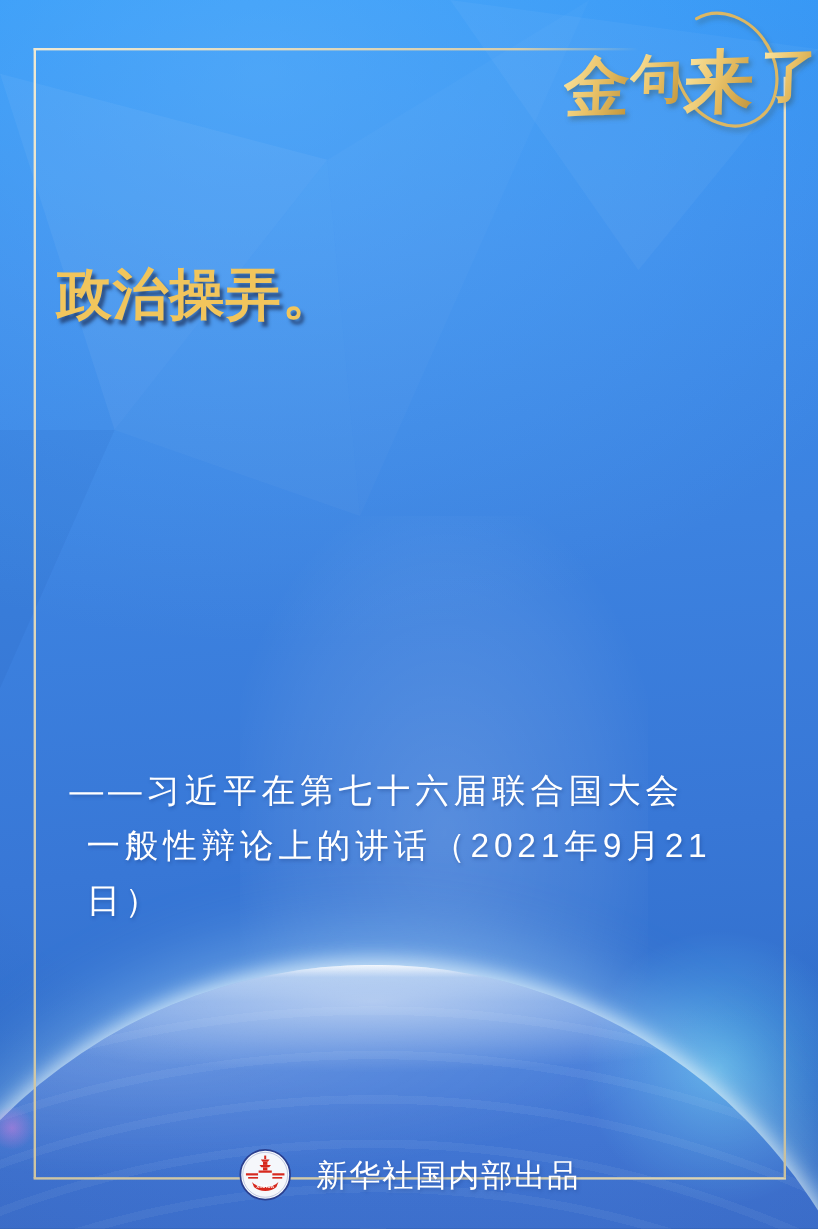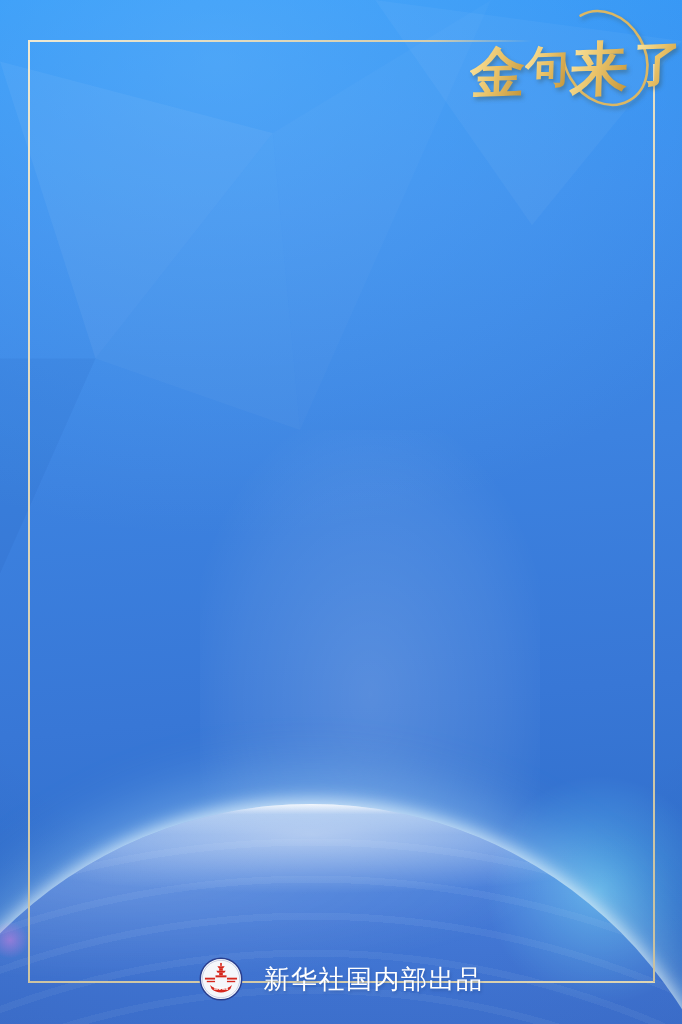--- a/index.html
+++ b/index.html
@@ -140,22 +140,27 @@
     </svg>
     <div class="brand-text">
       <span class="ch ch1">金</span>
       <span class="ch ch2">句</span>
       <span class="ch ch3">来</span>
       <span class="ch ch4">了</span>
     </div>
   </div>
 
   <div class="quote">
+    <p>政治操弄。</p>
   </div>
 
+  <div class="attribution">
+    <p>——习近平在第七十六届联合国大会</p>
+    <p class="indent">一般性辩论上的讲话（2021年9月21日）</p>
+  </div>
 
   <div class="footer">
     <svg class="emblem" viewBox="0 0 48 48">
       <circle cx="24" cy="24" r="22.6" fill="#f5f7fb" stroke="#2a3f8f" stroke-width="1.6"></circle>
       <circle cx="24" cy="24" r="20.4" fill="none" stroke="#2a3f8f" stroke-width="0.5" opacity="0.45"></circle>
       <g fill="#d6281e">
         <rect x="23.1" y="6.5" width="1.8" height="3.2"></rect>
         <path d="M20 10 h8 l-1.6 2.2 h-4.8 z"></path>
         <rect x="22" y="12.2" width="4" height="2.8"></rect>
         <path d="M18.8 15 h10.4 l-1.6 2.2 h-7.2 z"></path>

